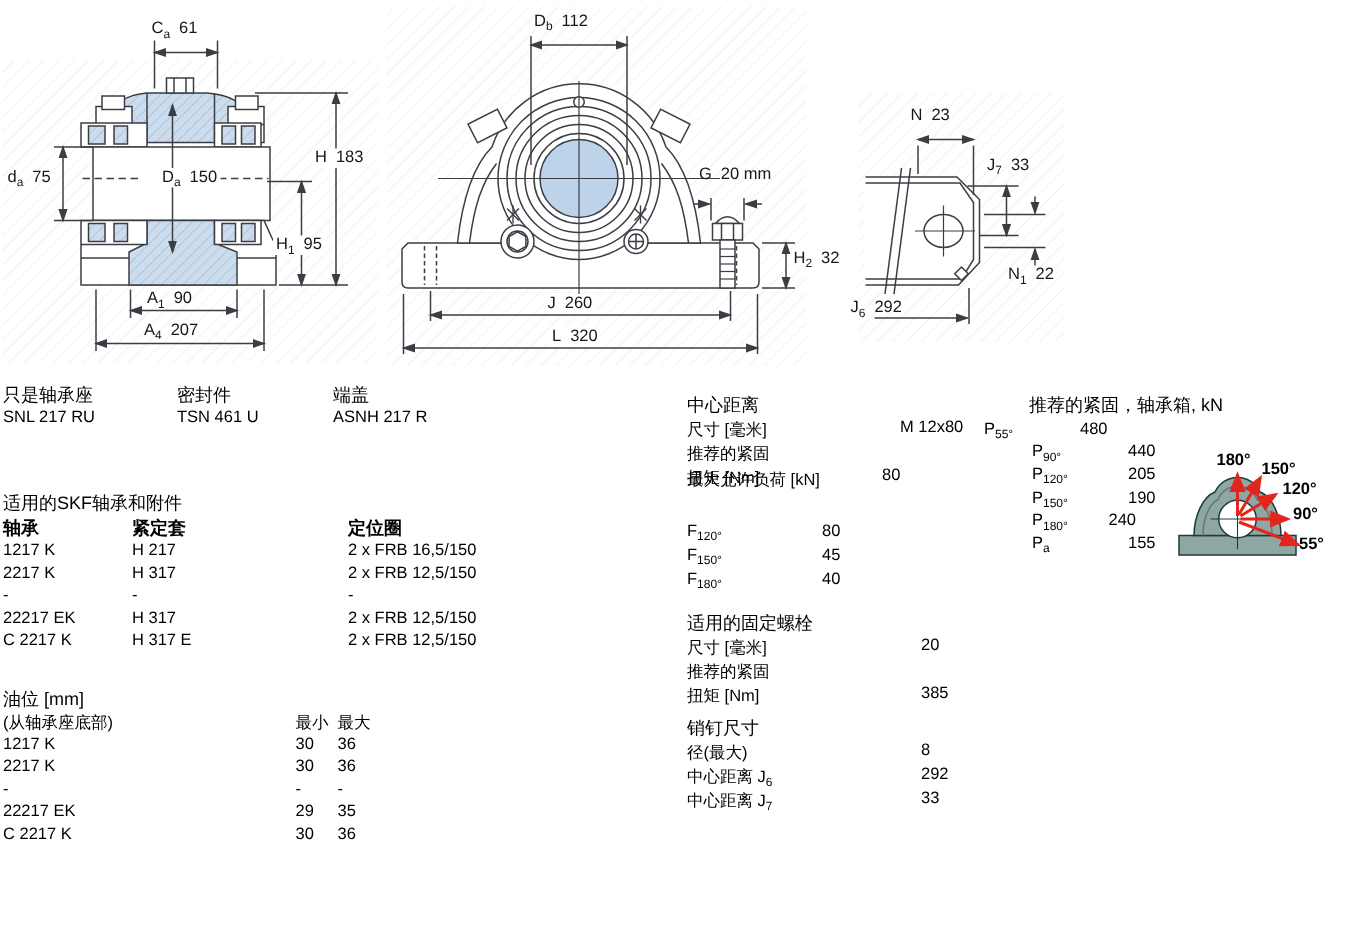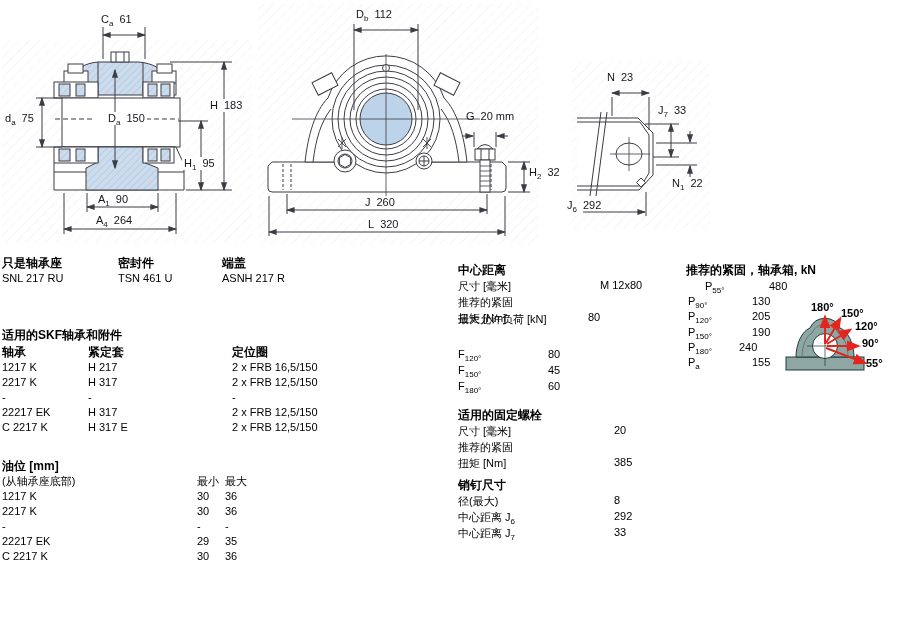--- a/index.html
+++ b/index.html
@@ -1,20 +1,20 @@
 <!DOCTYPE html>
 <html><head>
 <meta charset="utf-8">
 <style>
   *{margin:0;padding:0;box-sizing:border-box}
   html,body{background:#fff}
   body{width:900px;height:620px;position:relative;overflow:hidden;
        font-family:"Liberation Sans","DejaVu Sans",sans-serif;color:#000}
   .abs{position:absolute}
-  .h{font-weight:bold;font-size:12px;white-space:nowrap}
+  .h{font-weight:normal;font-size:12px;white-space:nowrap}
   .t{font-size:11px;white-space:nowrap}
   .dim{position:absolute;font-size:11px;white-space:nowrap;color:#16161c;line-height:13px}
   .dim sub,.row sub,.lbl sub{font-size:8px;line-height:0}
   .dim .dv{margin-left:6px}
   .dim.bg{background:#fff;padding:0 2px}
   .row{position:absolute;font-size:11px;white-space:nowrap;height:15px}
   .row .val{position:absolute;top:0}
   .cell{position:absolute;top:0;white-space:nowrap}
   .ang{position:absolute;font-size:11px;font-weight:bold;white-space:nowrap}
 </style>
@@ -198,21 +198,21 @@
 <span class="dim bg" style="left:208px;top:99px"><span>H</span><span class="dv">183</span></span>
 <span class="dim" style="left:5px;top:112px"><span>d</span><sub>a</sub><span class="dv">75</span></span>
 <span class="dim bg" style="left:106px;top:112px"><span>D</span><sub>a</sub><span class="dv">150</span></span>
 <span class="dim" style="left:466px;top:110px"><span>G</span><span class="dv">20 mm</span></span>
 <span class="dim bg" style="left:182px;top:157px"><span>H</span><sub>1</sub><span class="dv">95</span></span>
 <span class="dim bg" style="left:527px;top:166px"><span>H</span><sub>2</sub><span class="dv">32</span></span>
 <span class="dim" style="left:672px;top:177px"><span>N</span><sub>1</sub><span class="dv">22</span></span>
 <span class="dim" style="left:98px;top:193px"><span>A</span><sub>1</sub><span class="dv">90</span></span>
 <span class="dim bg" style="left:363px;top:196px"><span>J</span><span class="dv">260</span></span>
 <span class="dim" style="left:567px;top:199px"><span>J</span><sub>6</sub><span class="dv">292</span></span>
-<span class="dim" style="left:96px;top:214px"><span>A</span><sub>4</sub><span class="dv">264</span></span>
+<span class="dim" style="left:96px;top:214px"><span>A</span><sub>4</sub><span class="dv">207</span></span>
 <span class="dim bg" style="left:366px;top:218px"><span>L</span><span class="dv">320</span></span>
 
 <div>
   <span class="abs h" style="left:2px;top:255px">只是轴承座</span>
   <span class="abs t" style="left:2px;top:272px">SNL 217 RU</span>
   <span class="abs h" style="left:118px;top:255px">密封件</span>
   <span class="abs t" style="left:118px;top:272px">TSN 461 U</span>
   <span class="abs h" style="left:222px;top:255px">端盖</span>
   <span class="abs t" style="left:222px;top:272px">ASNH 217 R</span>
 </div>
@@ -306,21 +306,21 @@
   <div class="row" style="left:458px;top:348px">
     <span class="lbl"><span>F</span><sub>120°</sub></span>
     <span class="val" style="left:90px">80</span>
   </div>
   <div class="row" style="left:458px;top:364px">
     <span class="lbl"><span>F</span><sub>150°</sub></span>
     <span class="val" style="left:90px">45</span>
   </div>
   <div class="row" style="left:458px;top:380px">
     <span class="lbl"><span>F</span><sub>180°</sub></span>
-    <span class="val" style="left:90px">60</span>
+    <span class="val" style="left:90px">40</span>
   </div>
 </div>
 
 <div>
   <span class="abs h" style="left:458px;top:407px">适用的固定螺栓</span>
   <div class="row" style="left:458px;top:424px">
     <span class="lbl">尺寸 [毫米]</span>
     <span class="val" style="left:156px">20</span>
   </div>
   <div class="row" style="left:458px;top:440px">
@@ -344,27 +344,27 @@
     <span class="val" style="left:156px">292</span>
   </div>
   <div class="row" style="left:458px;top:526px">
     <span class="lbl"><span>中心距离 J</span><sub>7</sub></span>
     <span class="val" style="left:156px">33</span>
   </div>
 </div>
 
 <div>
   <span class="abs h" style="left:686px;top:262px">推荐的紧固，轴承箱, kN</span>
-  <div class="row" style="left:705px;top:280px">
+  <div class="row" style="left:656px;top:280px">
     <span class="lbl"><span>P</span><sub>55°</sub></span>
     <span class="val" style="left:64px">480</span>
   </div>
   <div class="row" style="left:688px;top:295px">
     <span class="lbl"><span>P</span><sub>90°</sub></span>
-    <span class="val" style="left:64px">130</span>
+    <span class="val" style="left:64px">440</span>
   </div>
   <div class="row" style="left:688px;top:310px">
     <span class="lbl"><span>P</span><sub>120°</sub></span>
     <span class="val" style="left:64px">205</span>
   </div>
   <div class="row" style="left:688px;top:326px">
     <span class="lbl"><span>P</span><sub>150°</sub></span>
     <span class="val" style="left:64px">190</span>
   </div>
   <div class="row" style="left:688px;top:341px">

